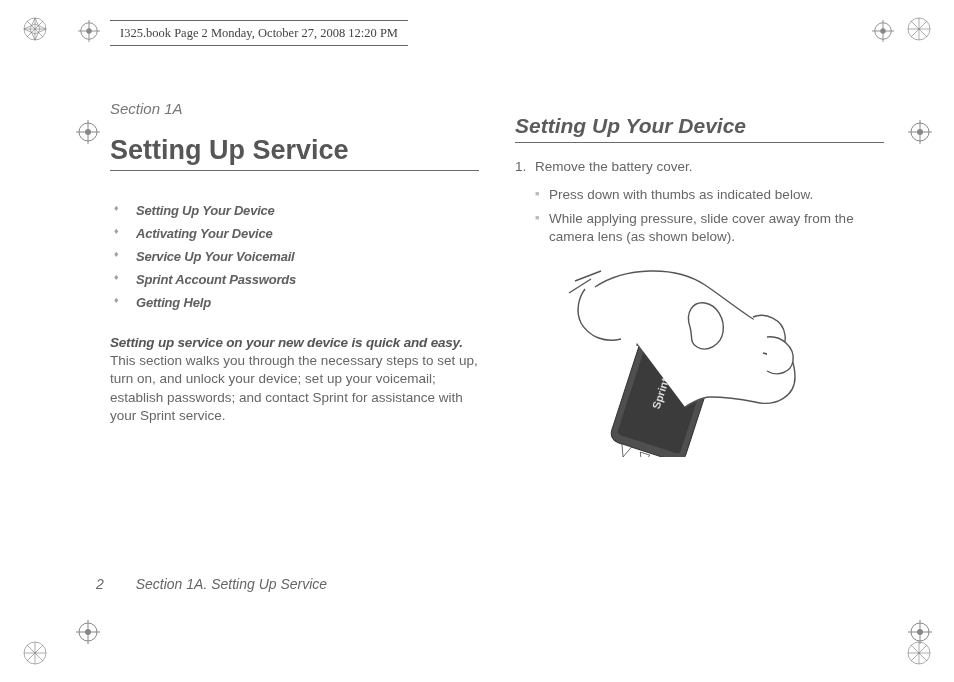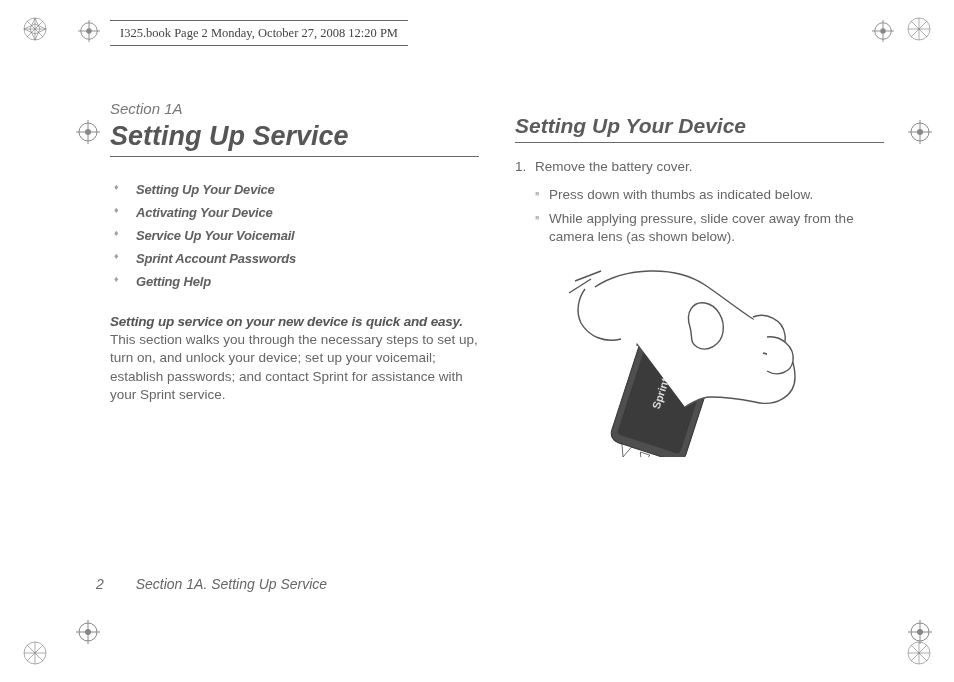--- a/index.html
+++ b/index.html
@@ -79,31 +79,30 @@
   }
   .col {
     flex: 1;
     min-width: 0;
   }
 
   .section-label {
     font-style: italic;
     font-size: 15px;
     color: #777;
-    margin-bottom: 4px;
+    margin-bottom: 18px;
   }
 
   h1.main-title {
-    font-style: italic;
     font-weight: 800;
     font-size: 27px;
     color: #565656;
     padding-bottom: 4px;
     border-bottom: 1.5px solid #6a6a6a;
-    margin-bottom: 21px;
+    margin-bottom: 28px;
   }
 
   h2.sub-title {
     font-style: italic;
     font-weight: 700;
     font-size: 21px;
     color: #5b5b5b;
     padding-bottom: 4px;
     border-bottom: 1.5px solid #6a6a6a;
     margin-top: 14px;

